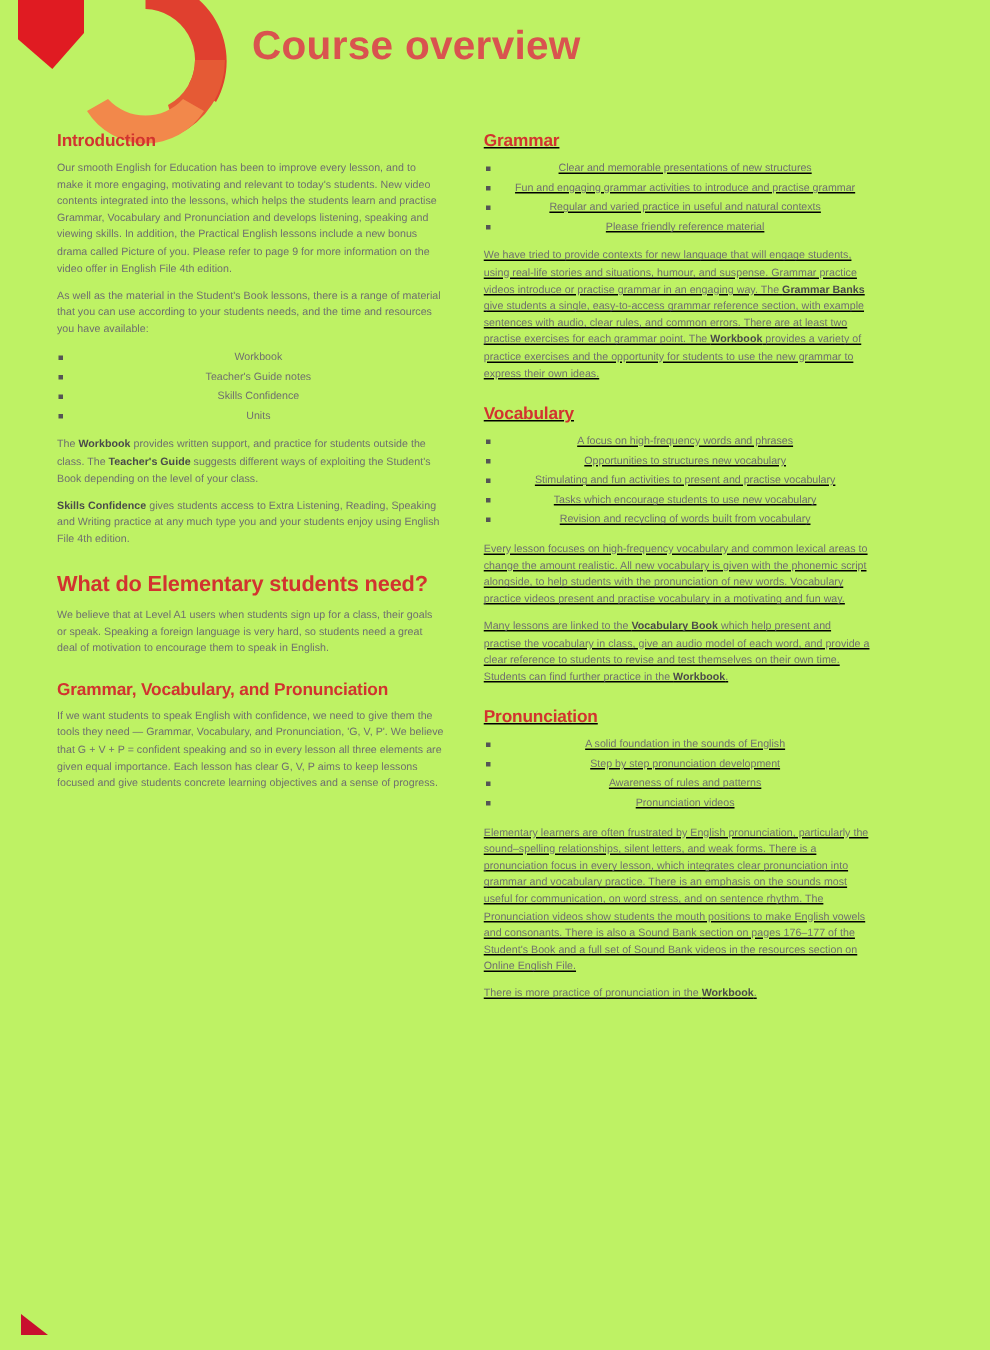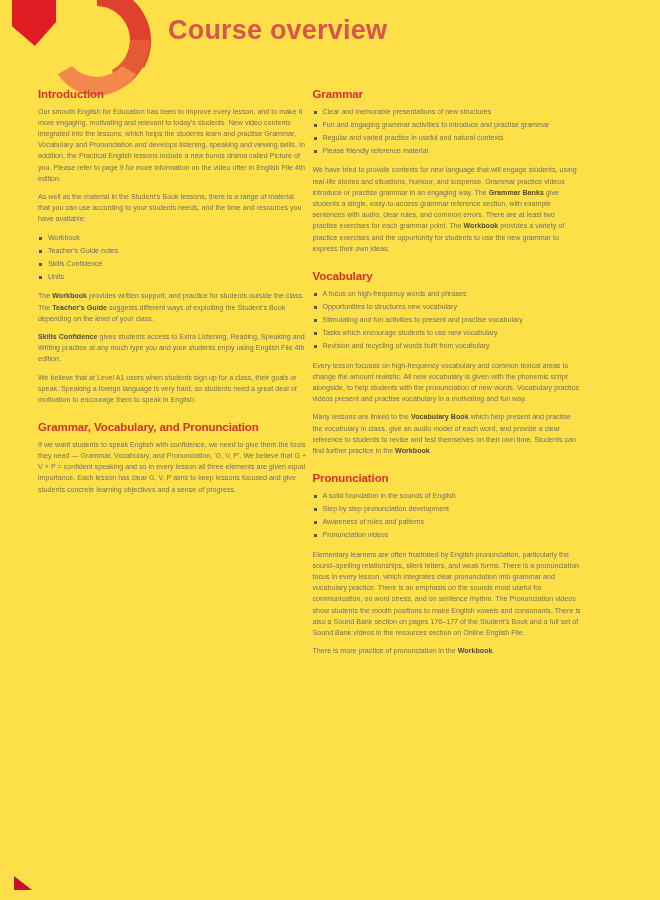--- a/index.html
+++ b/index.html
@@ -12,21 +12,21 @@
     height: 900px;
     overflow: hidden;
     font-family: "Liberation Sans", sans-serif;
     -webkit-font-smoothing: antialiased;
   }
 
   .page {
     position: relative;
     width: 660px;
     height: 900px;
-    background: #fde047;
+    background: #bef264;
     box-sizing: border-box;
   }
 
   
   .logo {
     position: absolute;
     left: 22px;
     top: -34px;
     width: 150px;
     height: 150px;
@@ -63,21 +63,21 @@
     top: 88px;
     width: 581px;
     display: flex;
     gap: 0;
   }
   .col {
     width: 292px;
     box-sizing: border-box;
   }
   .col-left  { margin-left: 38px; }
-  .col-right { margin-left: 6px; }
+  .col-right { margin-left: 26px; text-decoration: underline; }
 
   h2.sec {
     font-size: 11.5px;
     font-weight: bold;
     color: #d2332f;
     margin: 0 0 5px 0;
     line-height: 1.18;
     letter-spacing: -0.1px;
   }
   h2.sec.big {
@@ -103,20 +103,21 @@
     margin: 0 0 8px 0;
     padding: 0;
   }
   ul.bullets li {
     position: relative;
     font-size: 7.1px;
     line-height: 1.58;
     color: #6f6f6f;
     padding-left: 10px;
     margin-bottom: 2px;
+    text-align: center;
   }
   ul.bullets li::before {
     content: "";
     position: absolute;
     left: 1px;
     top: 4px;
     width: 3px;
     height: 3px;
     background: #555555;
   }
@@ -161,20 +162,21 @@
       <ul class="bullets">
         <li>Workbook</li>
         <li>Teacher's Guide notes</li>
         <li>Skills Confidence</li>
         <li>Units</li>
       </ul>
 
       <p class="body">The <b>Workbook</b> provides written support, and practice for students outside the class. The <b>Teacher's Guide</b> suggests different ways of exploiting the Student's Book depending on the level of your class.</p>
       <p class="body"><b>Skills Confidence</b> gives students access to Extra Listening, Reading, Speaking and Writing practice at any much type you and your students enjoy using English File 4th edition.</p>
 
+      <h2 class="sec big">What do Elementary students need?</h2>
       <p class="body">We believe that at Level A1 users when students sign up for a class, their goals or speak. Speaking a foreign language is very hard, so students need a great deal of motivation to encourage them to speak in English.</p>
 
       <h2 class="sec spaced">Grammar, Vocabulary, and Pronunciation</h2>
       <p class="body">If we want students to speak English with confidence, we need to give them the tools they need — Grammar, Vocabulary, and Pronunciation, 'G, V, P'. We believe that G + V + P = confident speaking and so in every lesson all three elements are given equal importance. Each lesson has clear G, V, P aims to keep lessons focused and give students concrete learning objectives and a sense of progress.</p>
     </div>
 
     <div class="col col-right">
 
       <h2 class="sec">Grammar</h2>
       <ul class="bullets">

